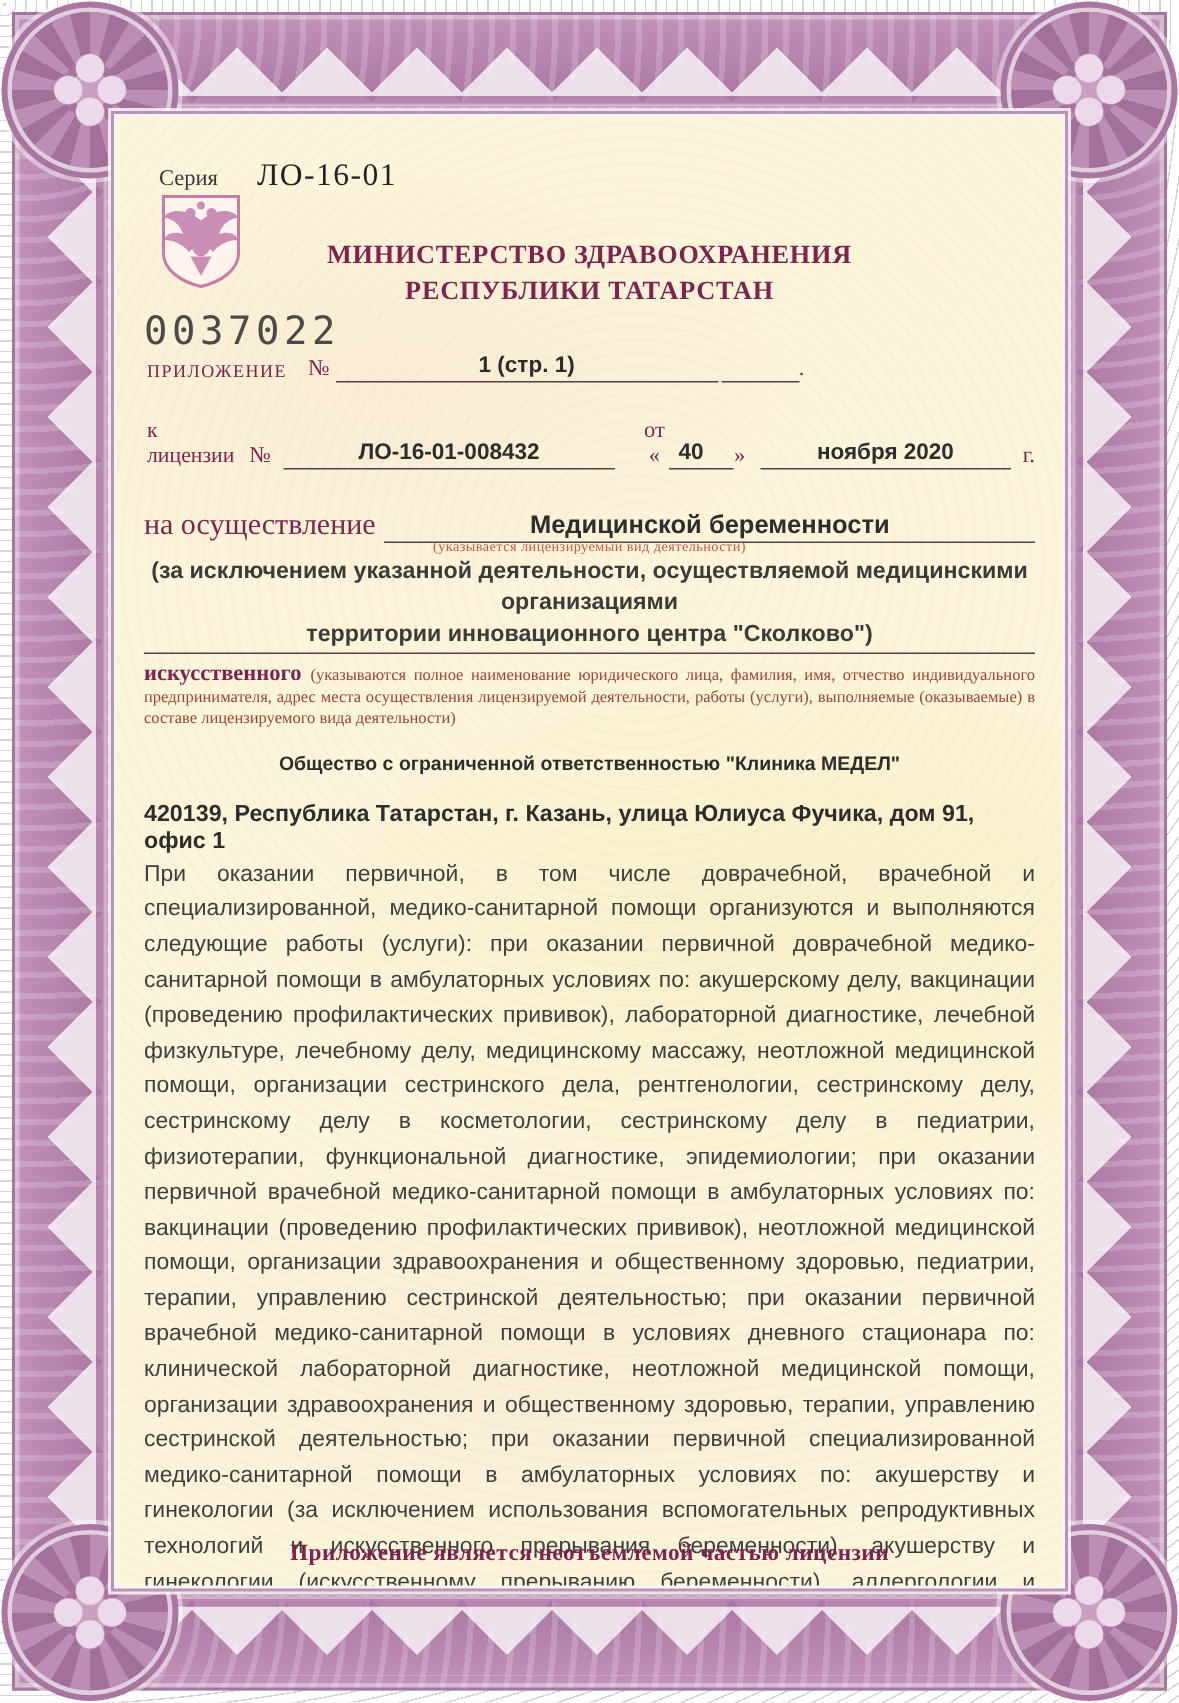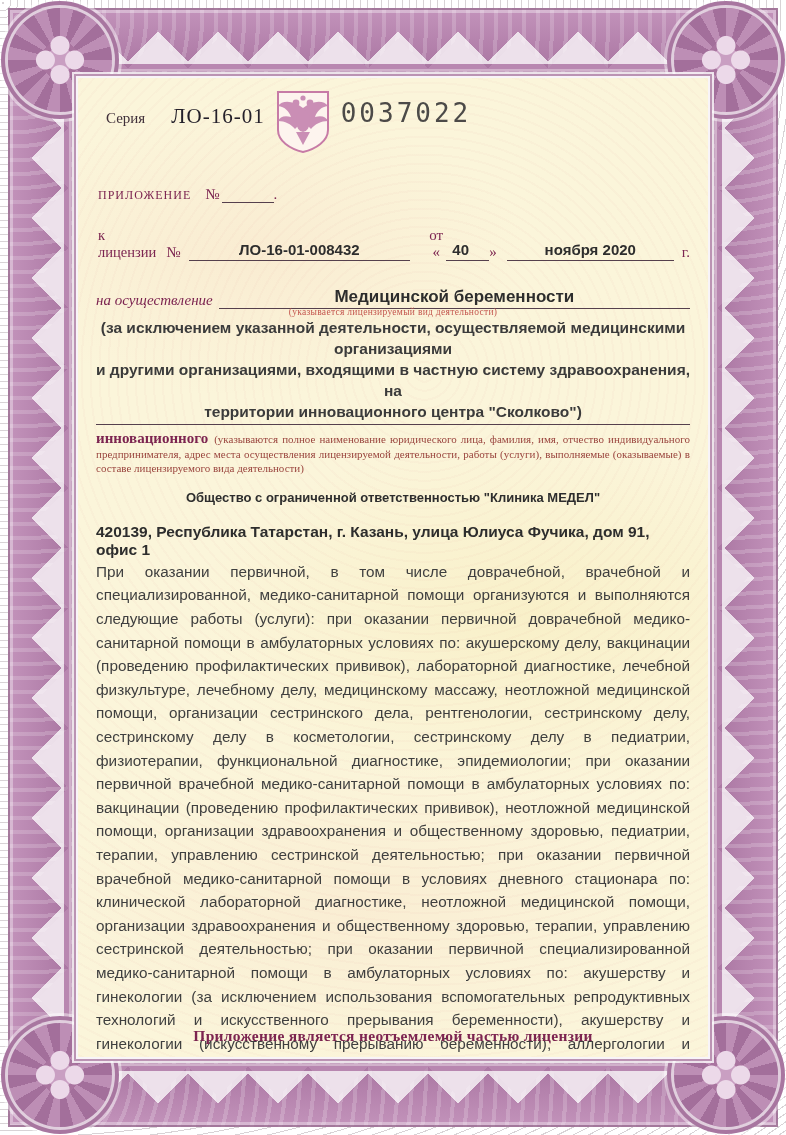--- a/index.html
+++ b/index.html
@@ -61,21 +61,21 @@
       #fbf5da;
     box-shadow: 0 0 0 2px rgba(255,255,255,.9), 0 0 0 4px #bb93b3, 0 0 0 6px rgba(255,255,255,.8);
     padding:10px 18px 0; box-sizing:border-box; overflow:hidden;
   }
 
   
   .maroon { color:#7c2450; }
   .form-serif { font-family:"Liberation Serif", serif; color:#7c2450; }
   .val  { font-family:"Liberation Sans", sans-serif; font-weight:700; color:#2d2d2d; }
 
-  .head-row { display:flex; align-items:flex-start; justify-content:flex-start; height:66px; margin-top:2px; }
+  .head-row { display:flex; align-items:flex-start; justify-content:space-between; height:66px; margin-top:2px;flex-direction:column; }
   .series-wrap { display:flex; align-items:baseline; gap:26px; margin-top:14px; margin-left:10px; }
   .series-label { font-size:15px; color:#40303a; }
   .series-value { font-size:21px; color:#24202a; letter-spacing:1px; }
   .form-number { font-family:"DejaVu Sans Mono", monospace; font-size:26px; letter-spacing:3px; color:#4c4a48; margin-top:8px; margin-right:14px; }
   .arms { margin-top:0; }
 
   .ministry { text-align:center; font-weight:700; font-size:17.5px; letter-spacing:.5px; line-height:1.35; margin-top:2px; }
 
   .f-row { display:flex; align-items:flex-end; font-size:15px; }
   .f-line { border-bottom:1.5px solid #55404d; text-align:center; font-size:15px; line-height:1.2; padding-bottom:1px; }
@@ -89,21 +89,21 @@
   .row-license { margin-top:24px; margin-left:2px; }
   .row-license .lbl { font-size:14.5px; }
   .row-license .nosign { margin-left:10px; }
   .row-license .seg-num { width:276px; margin-left:8px; }
   .row-license .from { margin-left:16px;text-align:center; }
   .row-license .seg-day { width:46px; text-align:left; padding-left:6px; }
   .row-license .seg-date { width:208px; margin-left:10px; }
   .row-license .suffix { margin-left:8px; }
 
   .row-activity { margin-top:26px; }
-  .row-activity .lbl { font-size:15px; white-space:nowrap;font-style:italic; }
+  .row-activity .lbl { font-size:20px; white-space:nowrap; }
   .row-activity .seg { flex:1; margin-left:6px; font-size:17px; }
   .activity-hint { text-align:center; font-size:9.5px; color:#c4574f; margin-top:-2px; letter-spacing:.3px; }
 
   .exc { text-align:center; font-family:"Liberation Sans", sans-serif; font-weight:700; color:#3b3b3b; font-size:15.5px; line-height:21px; }
   .exc.u { border-bottom:1.5px solid #55404d; padding-bottom:2px; }
 
   .granted { margin-top:6px; font-size:11px; line-height:14.5px; text-align:justify; color:#9a453e; }
   .granted .glabel { font-weight:700; font-size:15px; color:#7c2450; margin-right:6px; }
 
   .org { text-align:center; font-family:"Liberation Sans", sans-serif; font-weight:700; font-size:13px; color:#2d2d2d; margin-top:14px; }
@@ -145,24 +145,29 @@
             <path d="M38 18 C28 10 17 10 13 16 C20 17 24 21 26 27 C19 25 15 27 13 31 C20 31 26 34 30 39 L38 31 Z"></path>
             <path d="M38 18 C48 10 59 10 63 16 C56 17 52 21 50 27 C57 25 61 27 63 31 C56 31 50 34 46 39 L38 31 Z"></path>
             <ellipse cx="38" cy="31" rx="7" ry="11"></ellipse>
             <path d="M31 42 L45 42 L38 55 Z"></path>
           </g>
         </svg>
       </div>
       <span class="form-number">0037022</span>
     </div>
 
+    <div class="ministry maroon">
+      <div>МИНИСТЕРСТВО ЗДРАВООХРАНЕНИЯ</div>
+      <div>РЕСПУБЛИКИ ТАТАРСТАН</div>
+    </div>
 
     <div class="f-row row-appendix">
       <span class="lbl maroon">ПРИЛОЖЕНИЕ</span>
       <span class="nosign maroon">№</span>
+      <span class="f-line seg-main val">1 (стр. 1)</span>
       <span class="f-line seg-short"></span>
       <span class="maroon">.</span>
     </div>
 
     <div class="f-row row-license">
       <span class="lbl maroon">к лицензии</span>
       <span class="nosign maroon">№</span>
       <span class="f-line seg-num val">ЛО-16-01-008432</span>
       <span class="from maroon">от «</span>
       <span class="f-line seg-day val">40</span>
@@ -171,25 +176,24 @@
       <span class="suffix maroon">г.</span>
     </div>
 
     <div class="f-row row-activity">
       <span class="lbl maroon">на осуществление</span>
       <span class="f-line seg val">Медицинской беременности</span>
     </div>
     <div class="activity-hint">(указывается лицензируемый вид деятельности)</div>
 
     <div class="exc">(за исключением указанной деятельности, осуществляемой медицинскими организациями</div>
-    <div class="exc">и другими организациями, входящими в частную систему здравоохранения, на</div>
     <div class="exc u">территории инновационного центра "Сколково")</div>
 
     <div class="granted">
-      <span class="glabel">инновационного</span><span>(указываются полное наименование юридического лица, фамилия, имя, отчество индивидуального предпринимателя, адрес места осуществления лицензируемой деятельности, работы (услуги), выполняемые (оказываемые) в составе лицензируемого вида деятельности)</span>
+      <span class="glabel">искусственного</span><span>(указываются полное наименование юридического лица, фамилия, имя, отчество индивидуального предпринимателя, адрес места осуществления лицензируемой деятельности, работы (услуги), выполняемые (оказываемые) в составе лицензируемого вида деятельности)</span>
     </div>
 
     <div class="org">Общество с ограниченной ответственностью "Клиника МЕДЕЛ"</div>
 
     <div class="addr">420139, Республика Татарстан, г. Казань, улица Юлиуса Фучика, дом 91, офис 1</div>
     <div class="works">При оказании первичной, в том числе доврачебной, врачебной и специализированной, медико-санитарной помощи организуются и выполняются следующие работы (услуги): при оказании первичной доврачебной медико-санитарной помощи в амбулаторных условиях по: акушерскому делу, вакцинации (проведению профилактических прививок), лабораторной диагностике, лечебной физкультуре, лечебному делу, медицинскому массажу, неотложной медицинской помощи, организации сестринского дела, рентгенологии, сестринскому делу, сестринскому делу в косметологии, сестринскому делу в педиатрии, физиотерапии, функциональной диагностике, эпидемиологии; при оказании первичной врачебной медико-санитарной помощи в амбулаторных условиях по: вакцинации (проведению профилактических прививок), неотложной медицинской помощи, организации здравоохранения и общественному здоровью, педиатрии, терапии, управлению сестринской деятельностью; при оказании первичной врачебной медико-санитарной помощи в условиях дневного стационара по: клинической лабораторной диагностике, неотложной медицинской помощи, организации здравоохранения и общественному здоровью, терапии, управлению сестринской деятельностью; при оказании первичной специализированной медико-санитарной помощи в амбулаторных условиях по: акушерству и гинекологии (за исключением использования вспомогательных репродуктивных технологий и искусственного прерывания беременности), акушерству и гинекологии (искусственному прерыванию беременности), аллергологии и иммунологии, гастроэнтерологии, гематологии, генетике, гериатрии, дерматовенерологии, детской кардиологии, детской онкологии, детской урологии-андрологии, детской хирургии,</div>
 
     <div class="footer-note">Приложение является неотъемлемой частью лицензии</div>
   </div>
 </div>

